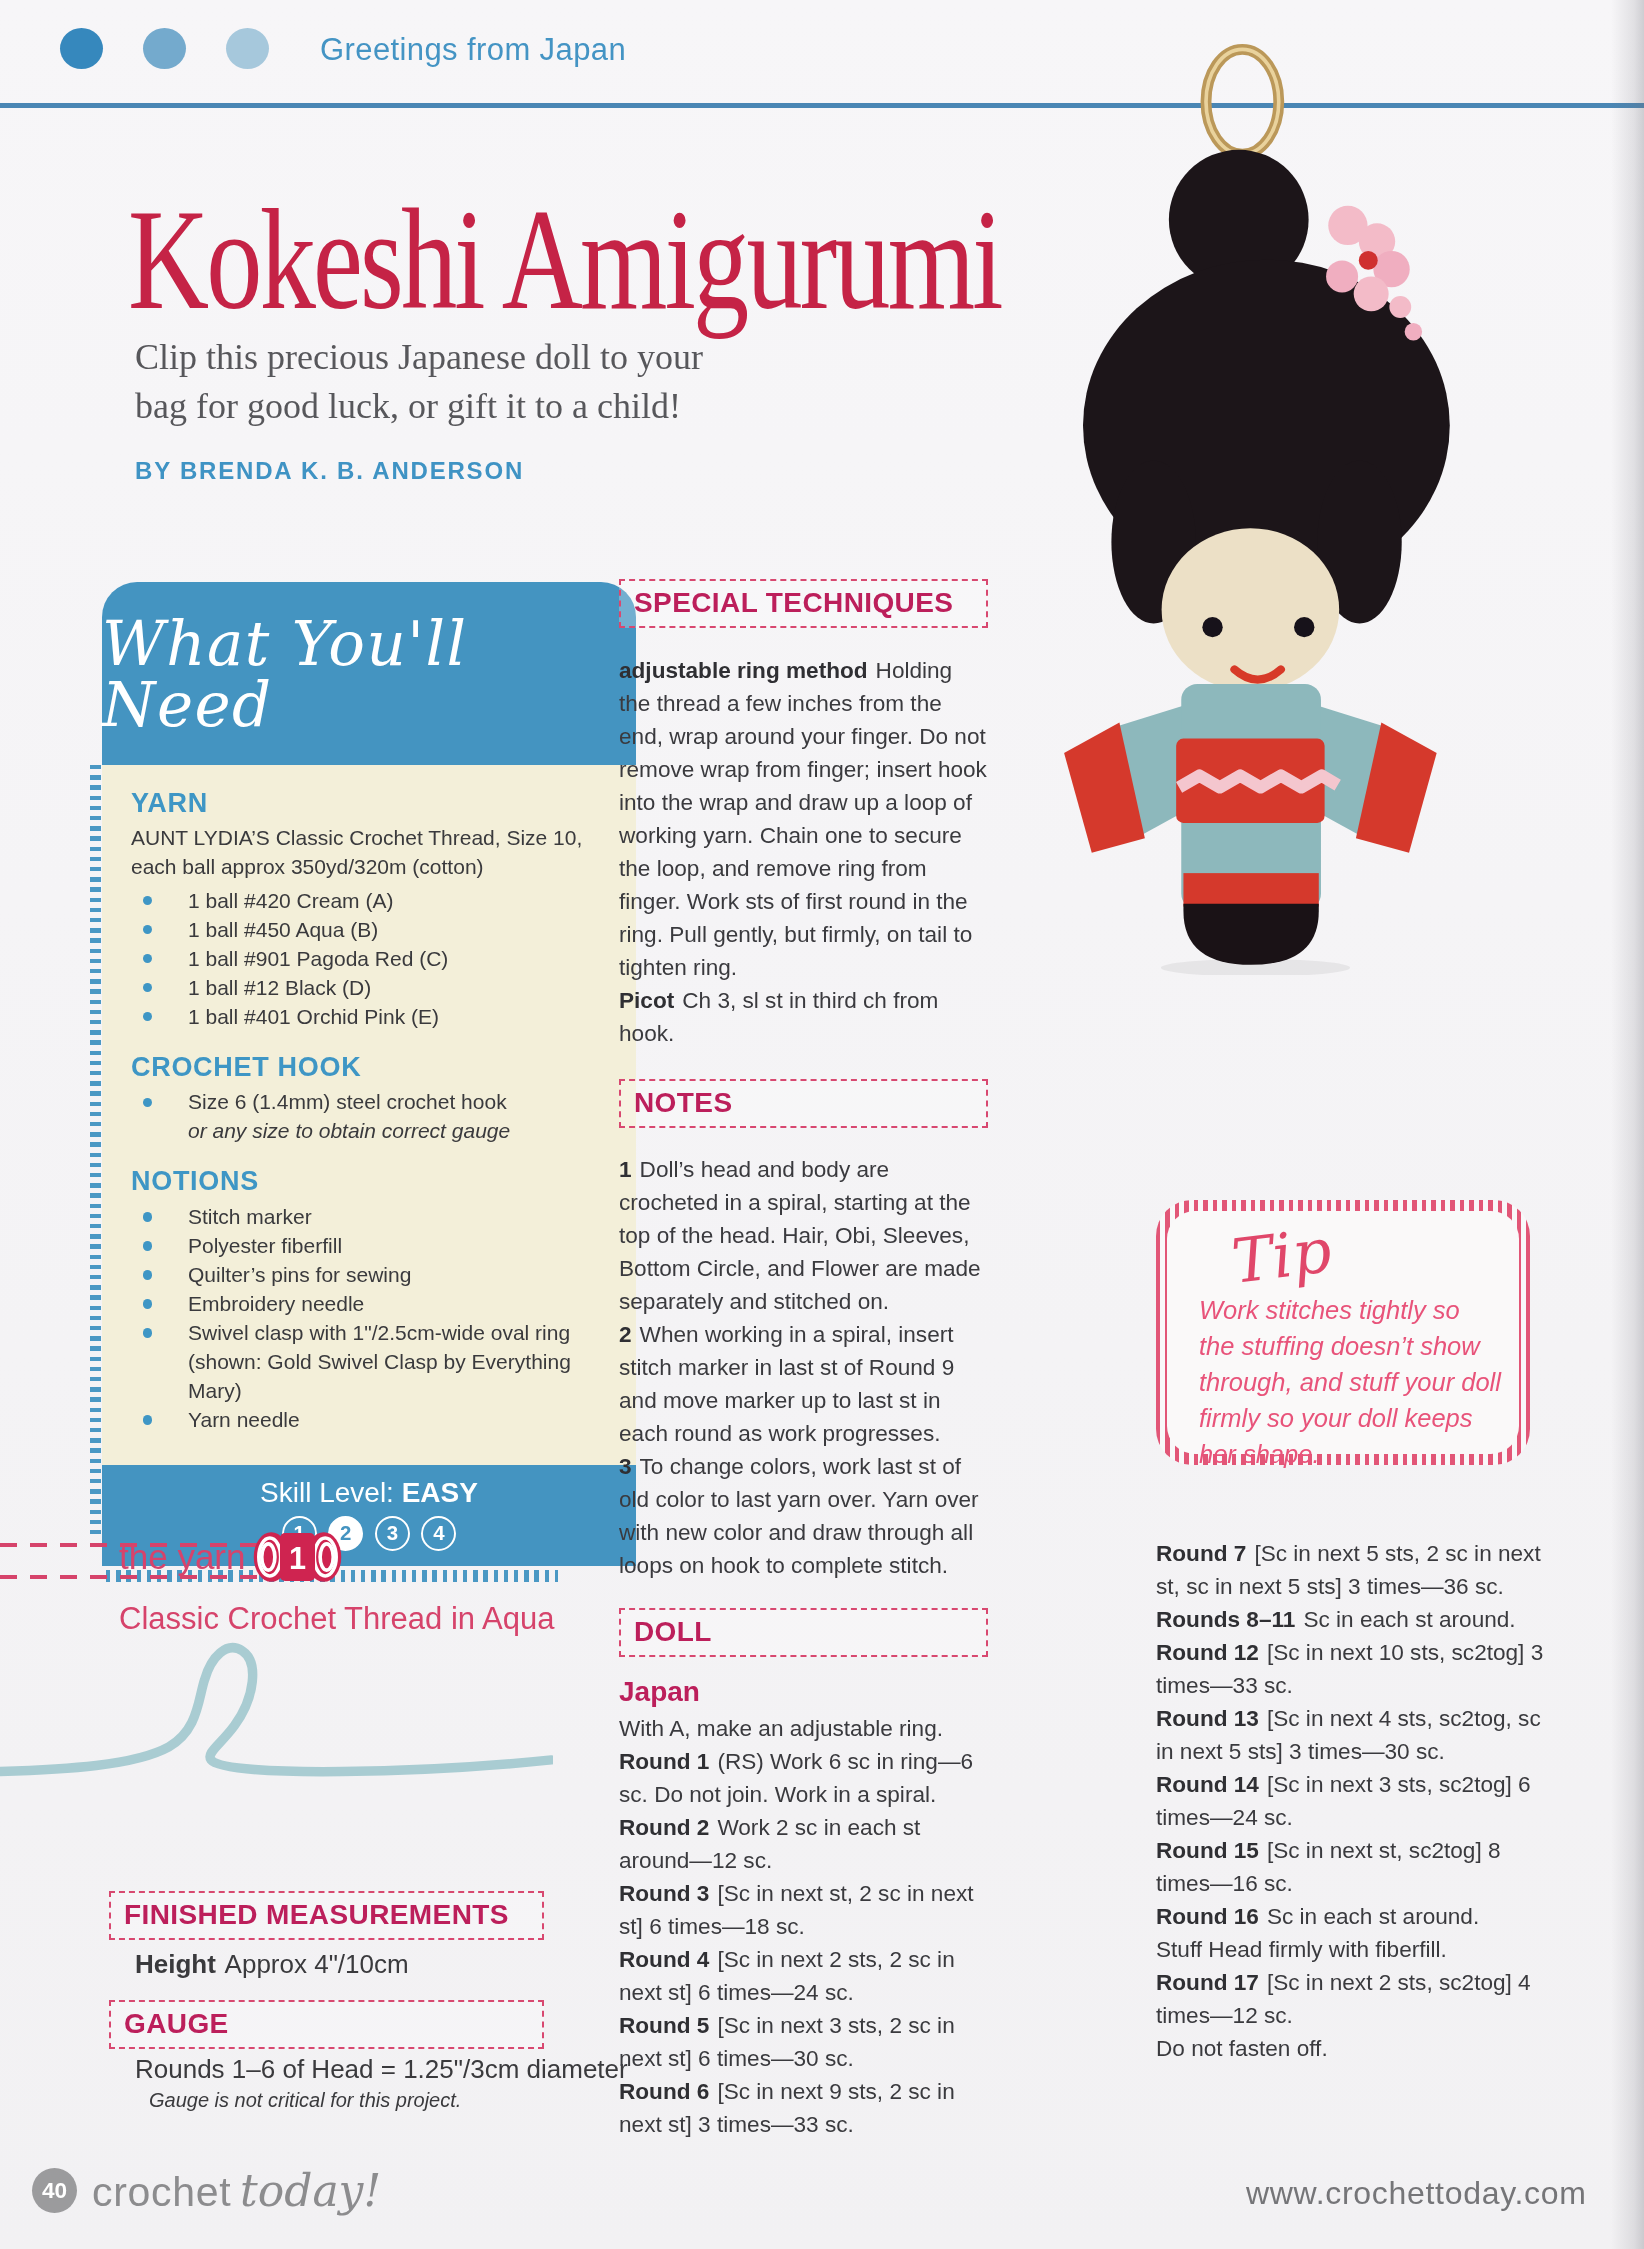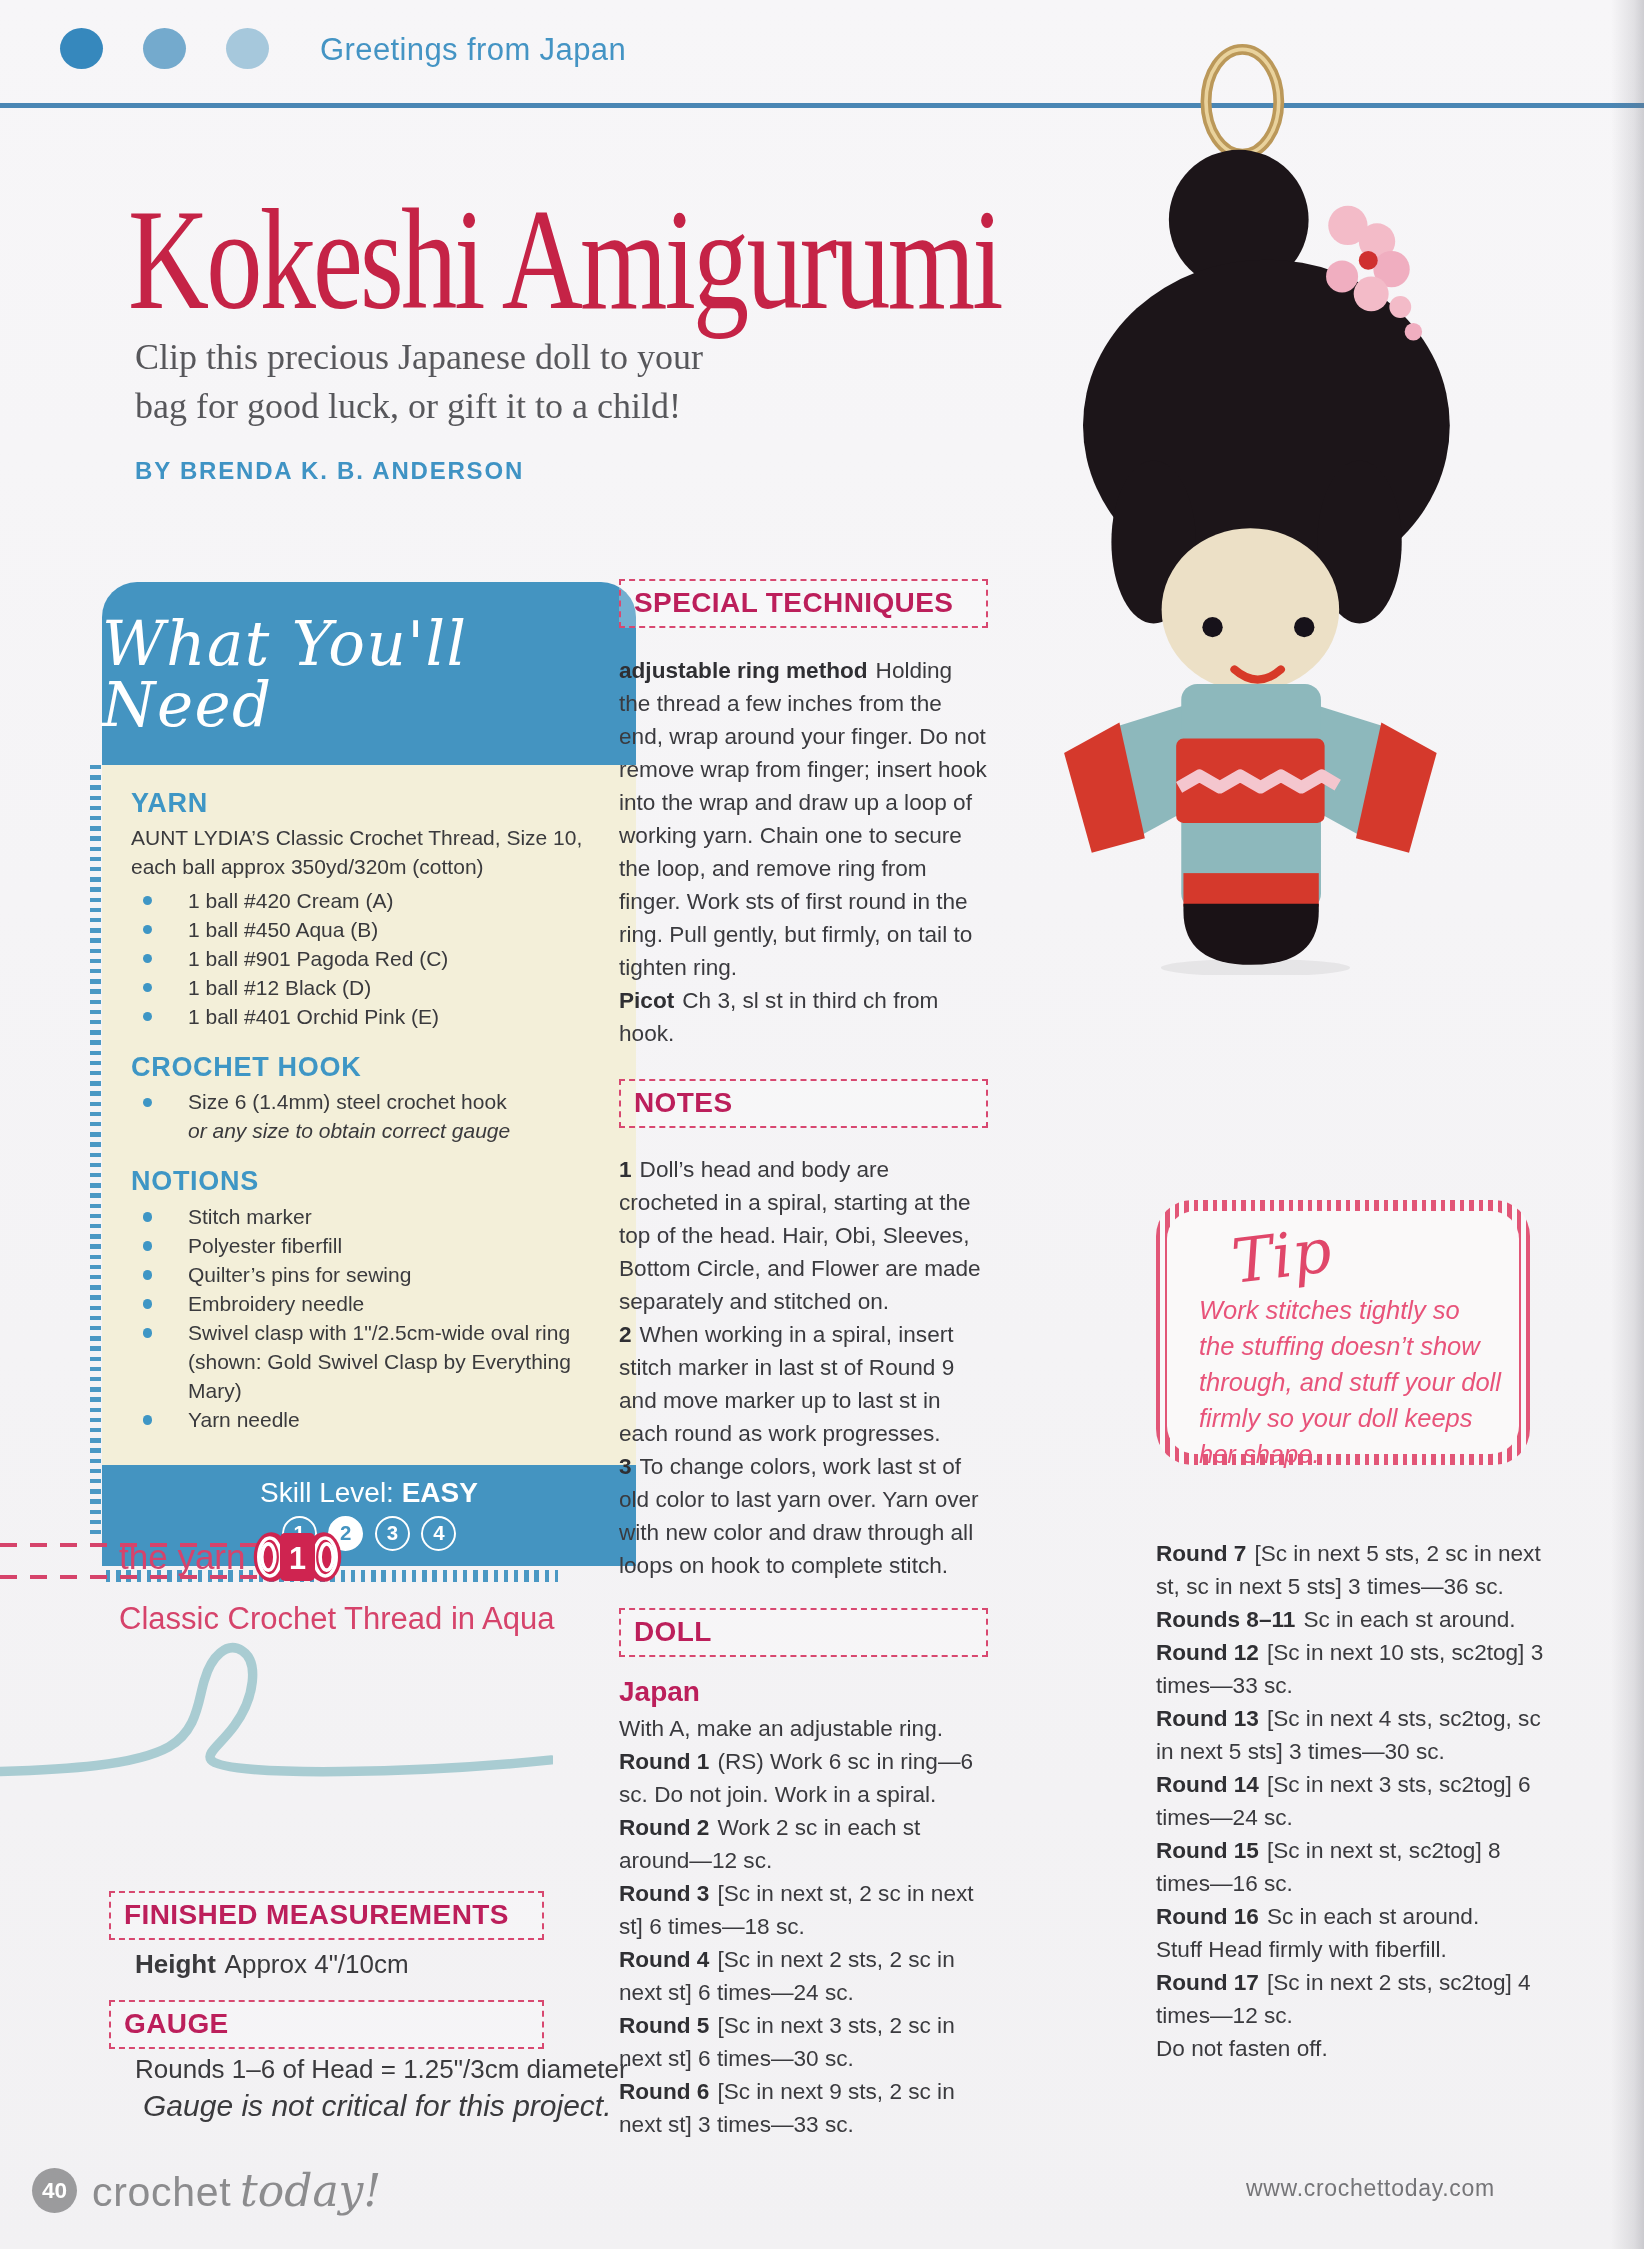--- a/index.html
+++ b/index.html
@@ -63,21 +63,21 @@
   .yarn-loop { position:absolute; left:0; top:1629px; width:553px; height:160px; }
 
   
   .dashed-box { border:2.9px dashed #d84870; padding:5.8px 13px 7.3px; color:#bc1f5b;
     font-weight:bold; font-size:28px; line-height:32px; letter-spacing:0.4px; background:rgba(255,255,255,.25); }
   .fm-box { position:absolute; left:109px; top:1891px; width:435px; }
   .fm-line { position:absolute; left:135px; top:1949px; font-size:26px; color:#3a3a3d; }
   .fm-line b { font-weight:bold; margin-right:8.7px; }
   .gauge-box { position:absolute; left:109px; top:2000px; width:435px; }
   .gauge-l1 { position:absolute; left:135px; top:2054px; font-size:26px; color:#3a3a3d; }
-  .gauge-l2 { position:absolute; left:143px; top:2089px; font-size:30px; font-style:italic; color:#3a3a3d; }
+  .gauge-l2 { position:absolute; left:149px; top:2089px; font-size:20px; font-style:italic; color:#3a3a3d; }
 
   
   .col-mid { position:absolute; left:619px; top:579px; width:369px; }
   .col-right { position:absolute; left:1156px; top:1537px; width:389px; }
   .body-copy { font-size:22.6px; line-height:33px; color:#3a3a3e; }
   .body-copy b { color:#2f2f33; }
   .round b { margin-right:8px; } .round b:empty{ display:none; }
   .note b { margin-right:8px; }
   .special-text { margin-top:26px; }
   .notes-head { margin-top:29px; }
@@ -93,21 +93,21 @@
   .tip-title { display:inline-block; font:italic 400 61px/1 "DejaVu Serif", serif; color:#e0476a;
     transform:rotate(-7deg); margin:11.6px 0 0 33px; }
   .tip-body { margin-top:5.8px; font-style:italic; font-size:25.5px; line-height:36px; color:#e8537a; }
 
   
   .page-badge { position:absolute; left:32px; top:2168px; width:45px; height:45px; border-radius:50%;
     background:#9b9b9d; color:#fff; font-size:22.6px; font-weight:bold; display:flex; align-items:center; justify-content:center; }
   .logo { position:absolute; left:92px; top:2169px; color:#8c8c8e; white-space:nowrap; }
   .logo .l1 { font-size:41px; letter-spacing:0.7px; }
   .logo .l2 { font:italic 400 44px/1 "DejaVu Serif", serif; margin-left:8.7px; }
-  .website { position:absolute; left:1246px; top:2175px; font-size:23px; color:#757578; letter-spacing:0.7px; }
+  .website { position:absolute; left:1246px; top:2175px; font-size:32px; color:#757578; letter-spacing:0.7px; }
 </style>
 </head>
 <body>
 
 <div class="page">
 
   <div class="mag-dots">
     <span class="dot dot1"></span>
     <span class="dot dot2"></span>
     <span class="dot dot3"></span>

